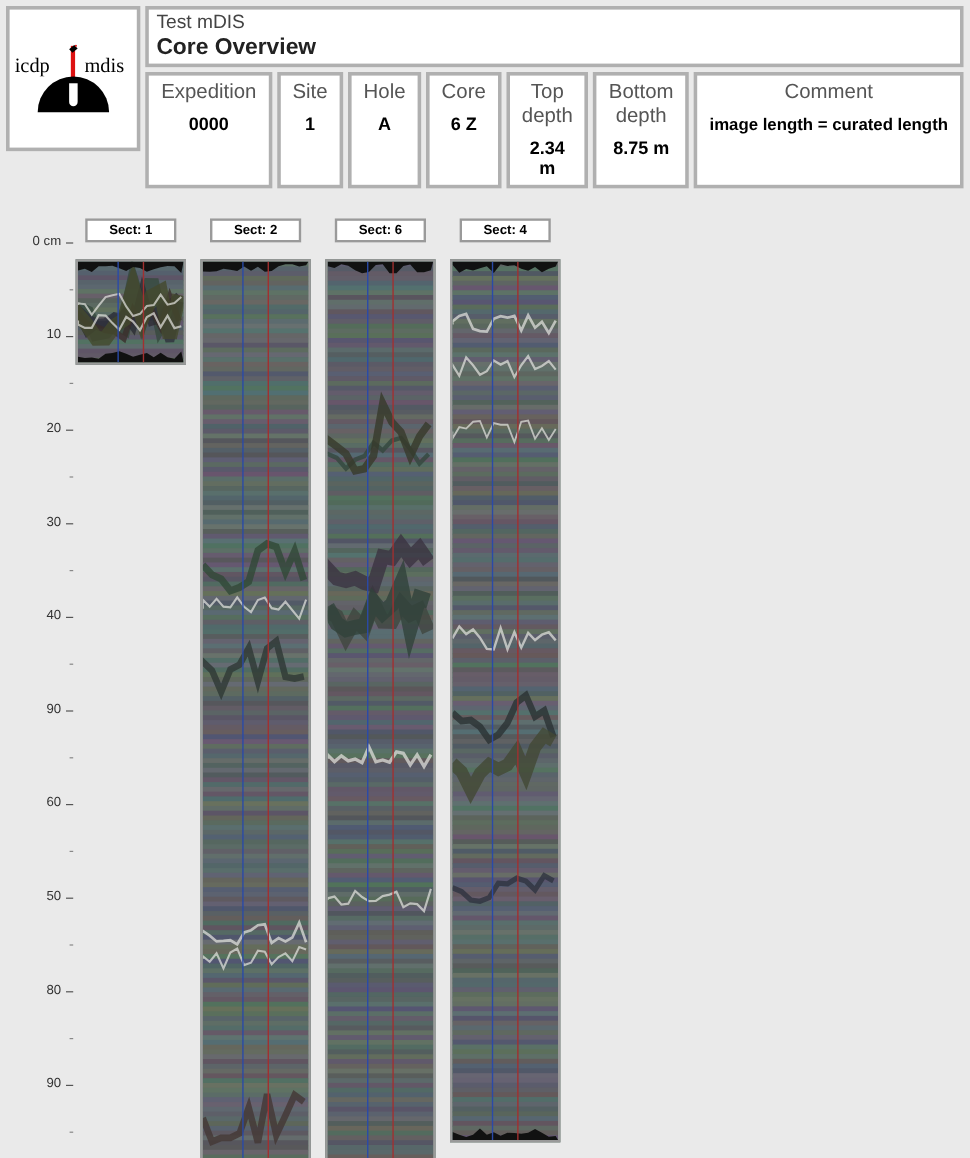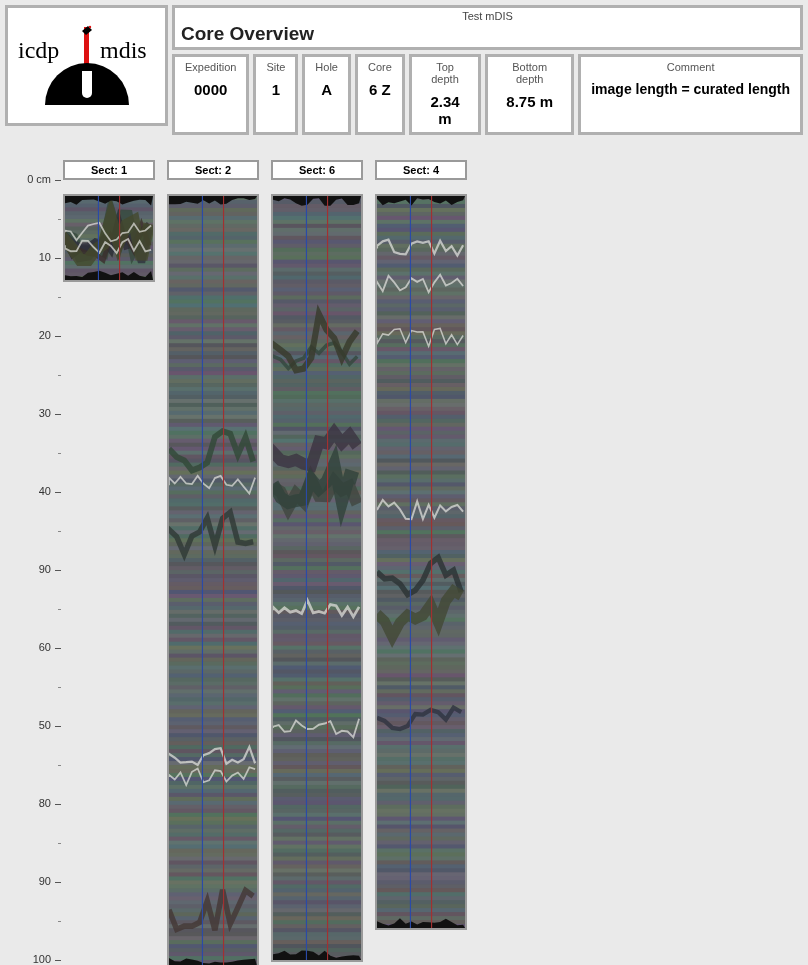--- a/index.html
+++ b/index.html
@@ -32,35 +32,35 @@
     flex: 1;
     display: flex;
     flex-direction: column;
     gap: 4px;
   }
   .title-box {
     background: #fff;
     border: 3px solid #b0b0b0;
     padding: 2px 6px;
   }
-  .title-box .sub { font-size: 11px; color: #444; text-align: center; }
+  .title-box .sub { font-size: 16px; color: #444; }
   .title-box .main { font-size: 19px; font-weight: bold; color: #222; margin-top: 1px; }
   .meta-row {
     display: flex;
     gap: 4px;
   }
   .meta-box {
     background: #fff;
     border: 3px solid #b0b0b0;
     text-align: center;
     display: flex;
     flex-direction: column;
   }
   .meta-box .lbl {
-    font-size: 11px;
+    font-size: 17px;
     color: #555;
     padding: 4px 10px 2px;
     border-bottom: 1px solid transparent;
   }
   .meta-box .val {
     font-size: 15px;
     font-weight: bold;
     color: #000;
     padding: 5px 10px;
   }
@@ -115,21 +115,21 @@
     position: absolute;
     left: 58px;
     top: 0;
   }
   .section-col {
     display: flex;
     flex-direction: column;
     align-items: center;
   }
   .sect-head {
-    width: 92px;
+    width: 76px;
     border: 2px solid #9a9a9a;
     background: #fff;
     font-size: 11px;
     font-weight: bold;
     text-align: center;
     padding: 2px 0;
     margin-bottom: 14px;
   }
   .core-img {
     width: 92px;

